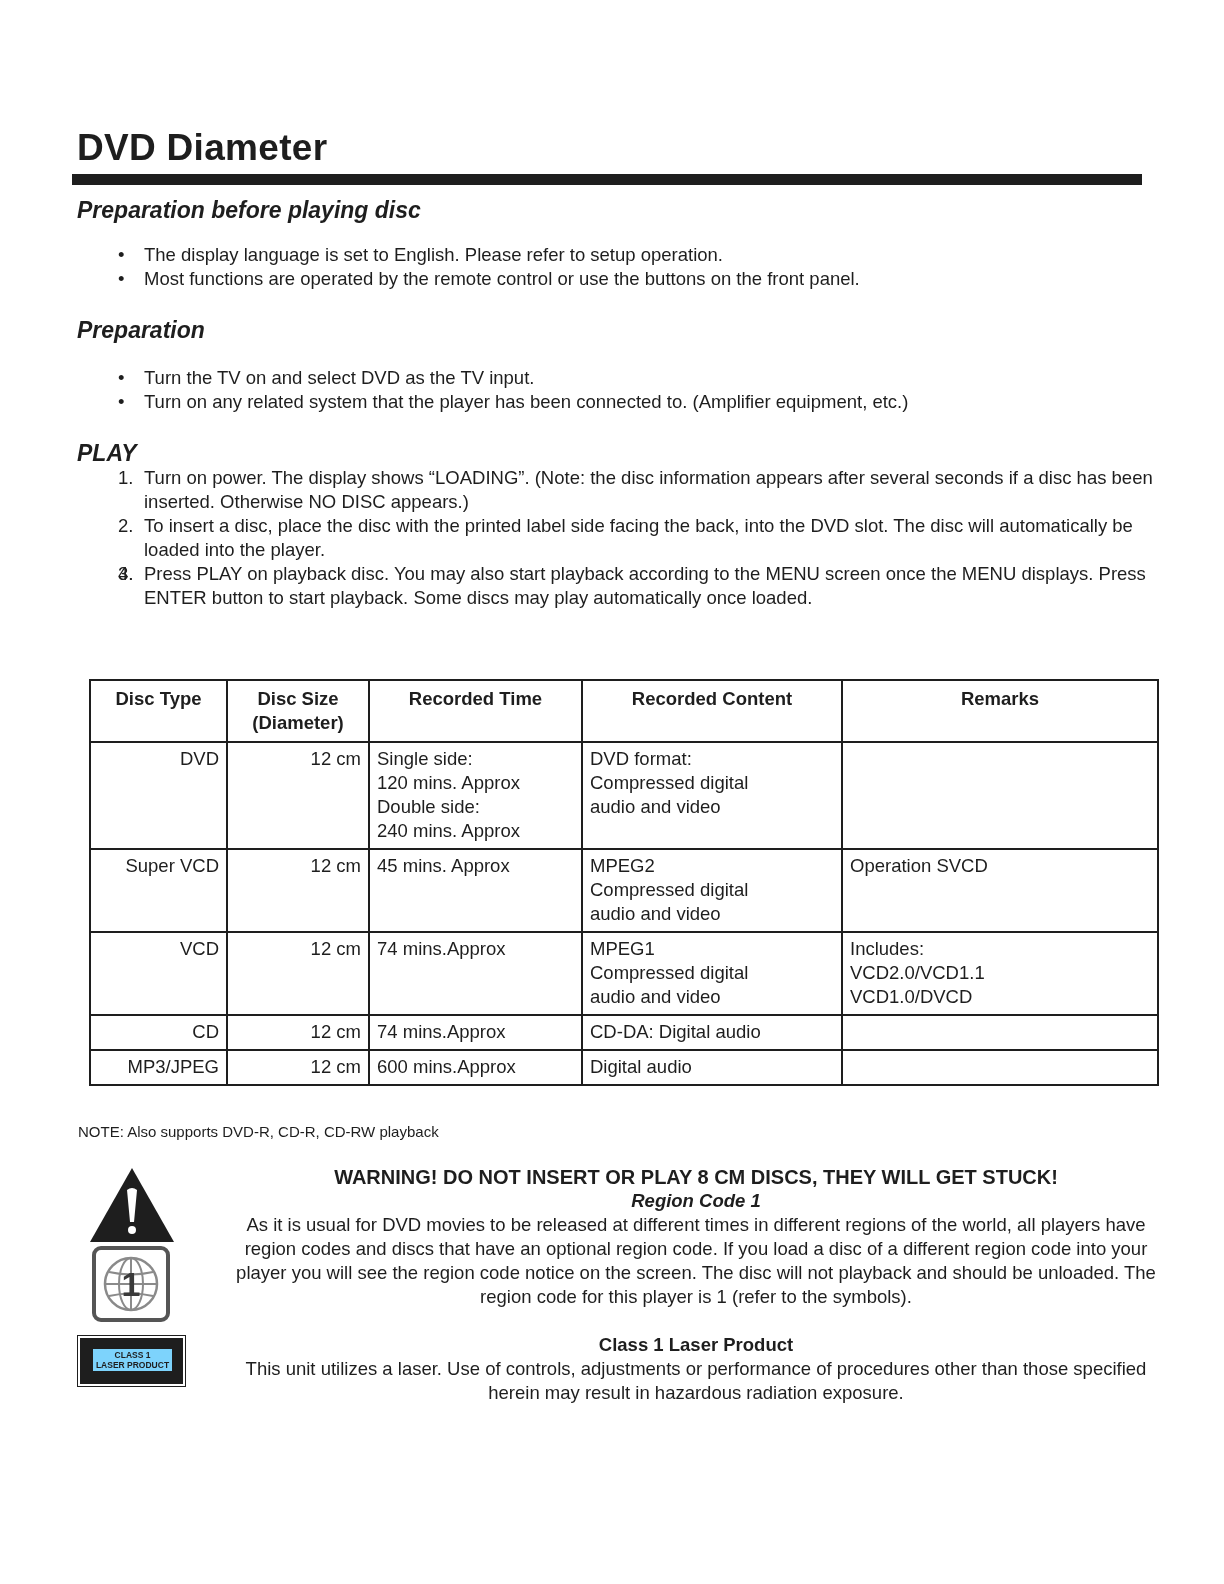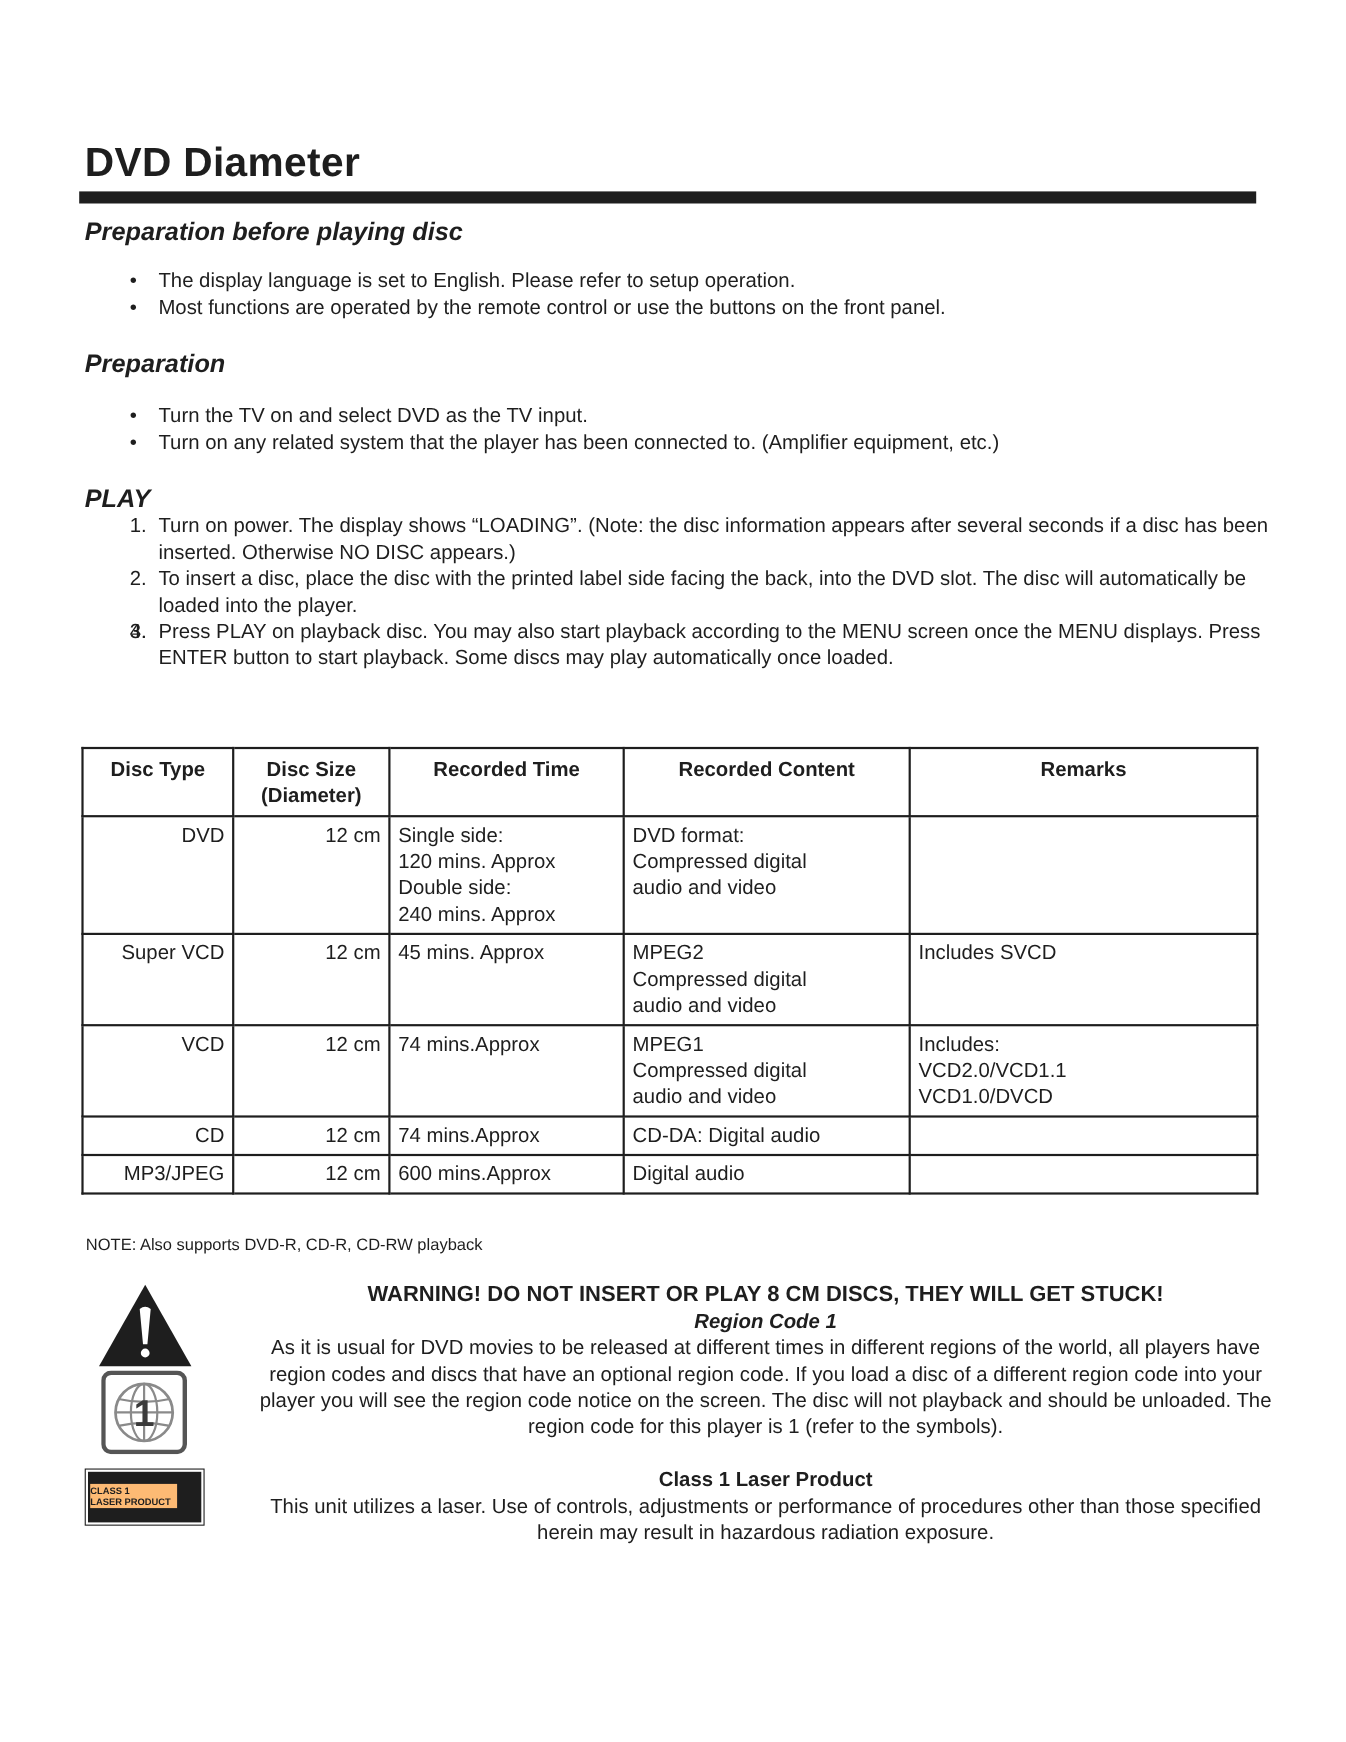--- a/index.html
+++ b/index.html
@@ -28,21 +28,21 @@
     ul.bullets li::before {
       content: "\2022"; position: absolute; left: 0; top: 0;
     }
     ol.steps {
       position: absolute; left: 118px; top: 466px; width: 1050px;
       margin: 0; padding: 0; list-style: none;
     }
     ol.steps li { position: relative; padding-left: 26px; font-size: 18.5px; line-height: 24px; }
     ol.steps li .num { position: absolute; left: 0; top: 0; }
     table.disc-table {
-      position: absolute; left: 74px; top: 679px; width: 1068px;
+      position: absolute; left: 89px; top: 679px; width: 1068px;
       border-collapse: collapse; table-layout: fixed;
       font-size: 18.5px; line-height: 24px;
     }
     table.disc-table th, table.disc-table td {
       border: 2px solid #1e1e1e; vertical-align: top; padding: 4px 7px 5px 7px;
     }
     table.disc-table th { font-weight: bold; text-align: center; padding-top: 6px; padding-bottom: 6px; height: 46px; }
     table.disc-table td.center { text-align: right; }
     table.disc-table td .line { display: block; }
     .note {
@@ -59,22 +59,22 @@
     .icon-warning { position: absolute; left: 88px; top: 1166px; width: 88px; height: 78px; }
     .icon-region { position: absolute; left: 92px; top: 1246px; width: 78px; height: 76px; }
     .laser-outer {
       position: absolute; left: 77px; top: 1335px; width: 109px; height: 52px;
       box-sizing: border-box; border: 1px solid #1e1e1e; background: #fff;
     }
     .laser-inner-black {
       position: absolute; left: 2px; top: 2px; right: 2px; bottom: 2px; background: #1e1e1e;
     }
     .laser-text {
-      position: absolute; left: 4px; top: 13px; width: 79px; height: 22px;
-      background: #fdba74; font-size: 8.5px; font-weight: bold; 
+      position: absolute; left: 15px; top: 13px; width: 79px; height: 22px;
+      background: #7dd3fc; font-size: 8.5px; font-weight: bold; text-align: center;
       line-height: 10px; padding-top: 1px; box-sizing: border-box; color: #1e1e1e;
     }
     .laser-text span { display: block; }
   </style>
 </head>
 <body>
 
 <h1 class="page-title">DVD Diameter</h1>
 <div class="title-rule"></div>
 
@@ -142,21 +142,21 @@
       <td class="center">12 cm</td>
       <td>
         <span class="line">45 mins. Approx</span>
       </td>
       <td>
         <span class="line">MPEG2</span>
         <span class="line">Compressed digital</span>
         <span class="line">audio and video</span>
       </td>
       <td>
-        <span class="line">Includes SVCD</span>
+        <span class="line">Operation SVCD</span>
       </td>
     </tr>
 
     <tr>
       <td class="center">VCD</td>
       <td class="center">12 cm</td>
       <td>
         <span class="line">74 mins.Approx</span>
       </td>
       <td>

